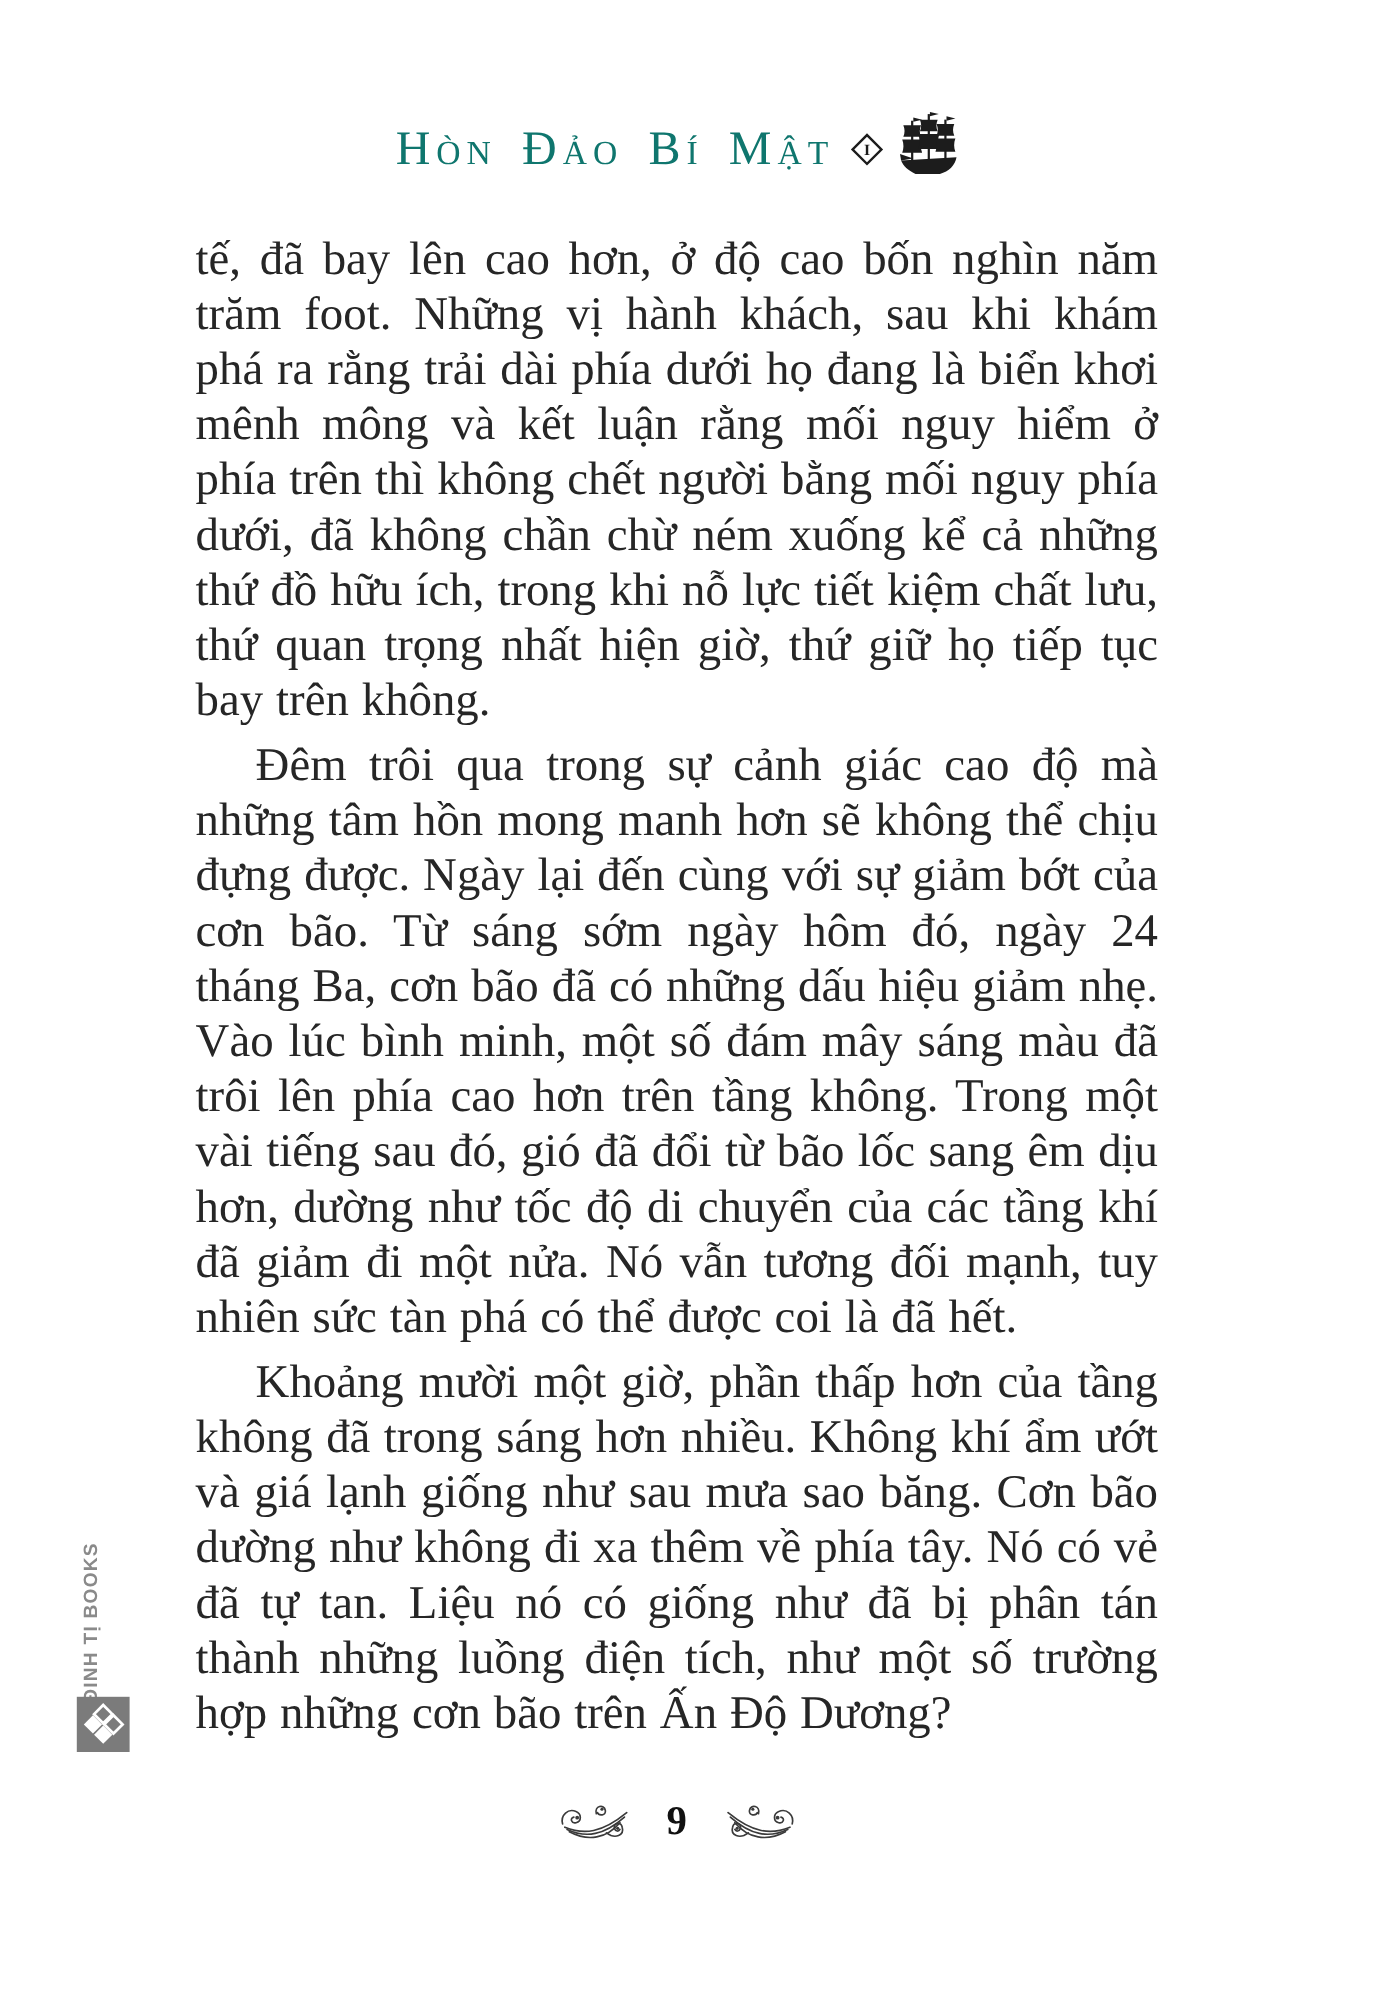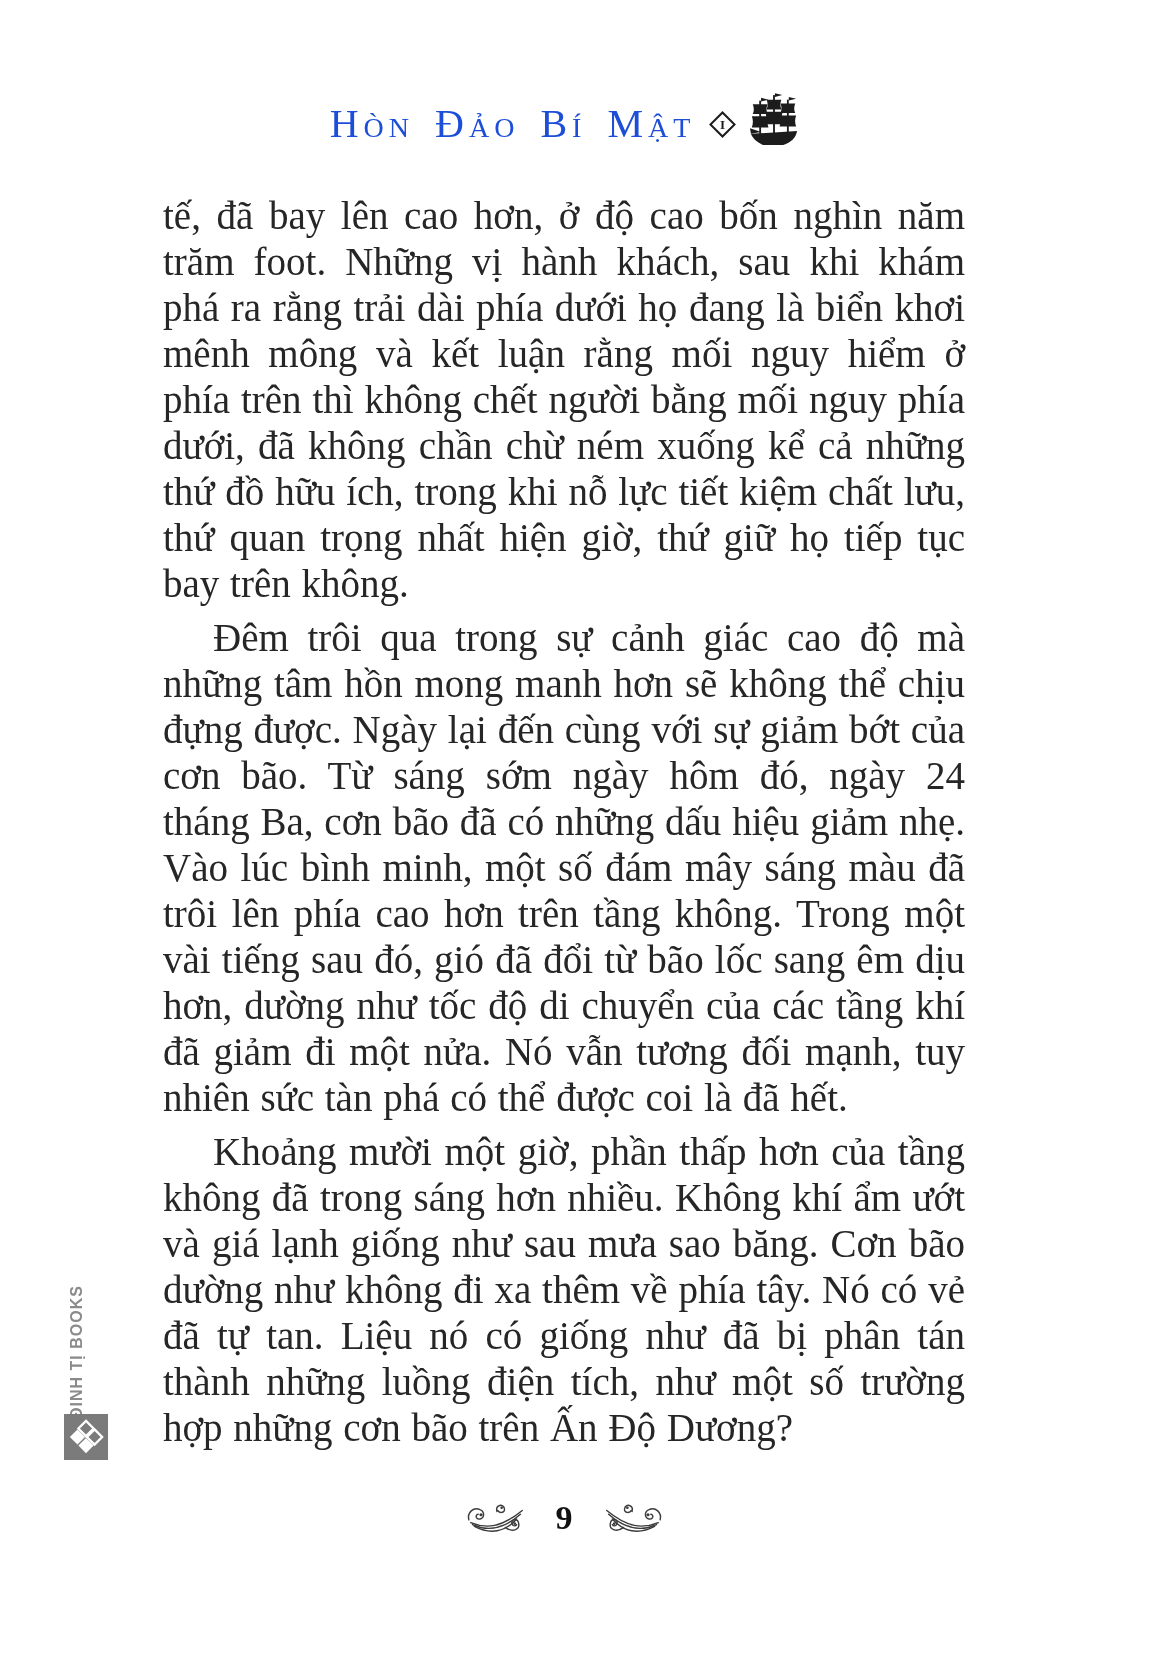--- a/index.html
+++ b/index.html
@@ -30,21 +30,21 @@
     justify-content: center;
     gap: 12px;
   }
   .title {
     margin: 0;
     font-size: 40px;
     font-weight: normal;
     font-variant: small-caps;
     letter-spacing: 5px;
     word-spacing: 6px;
-    color: #1d4ed8;
+    color: #0f766e;
     line-height: 1;
     white-space: nowrap;
   }
   .diamond {
     width: 15px;
     height: 15px;
     border: 2.5px solid #1c1c1c;
     transform: rotate(45deg);
     display: flex;
     align-items: center;

